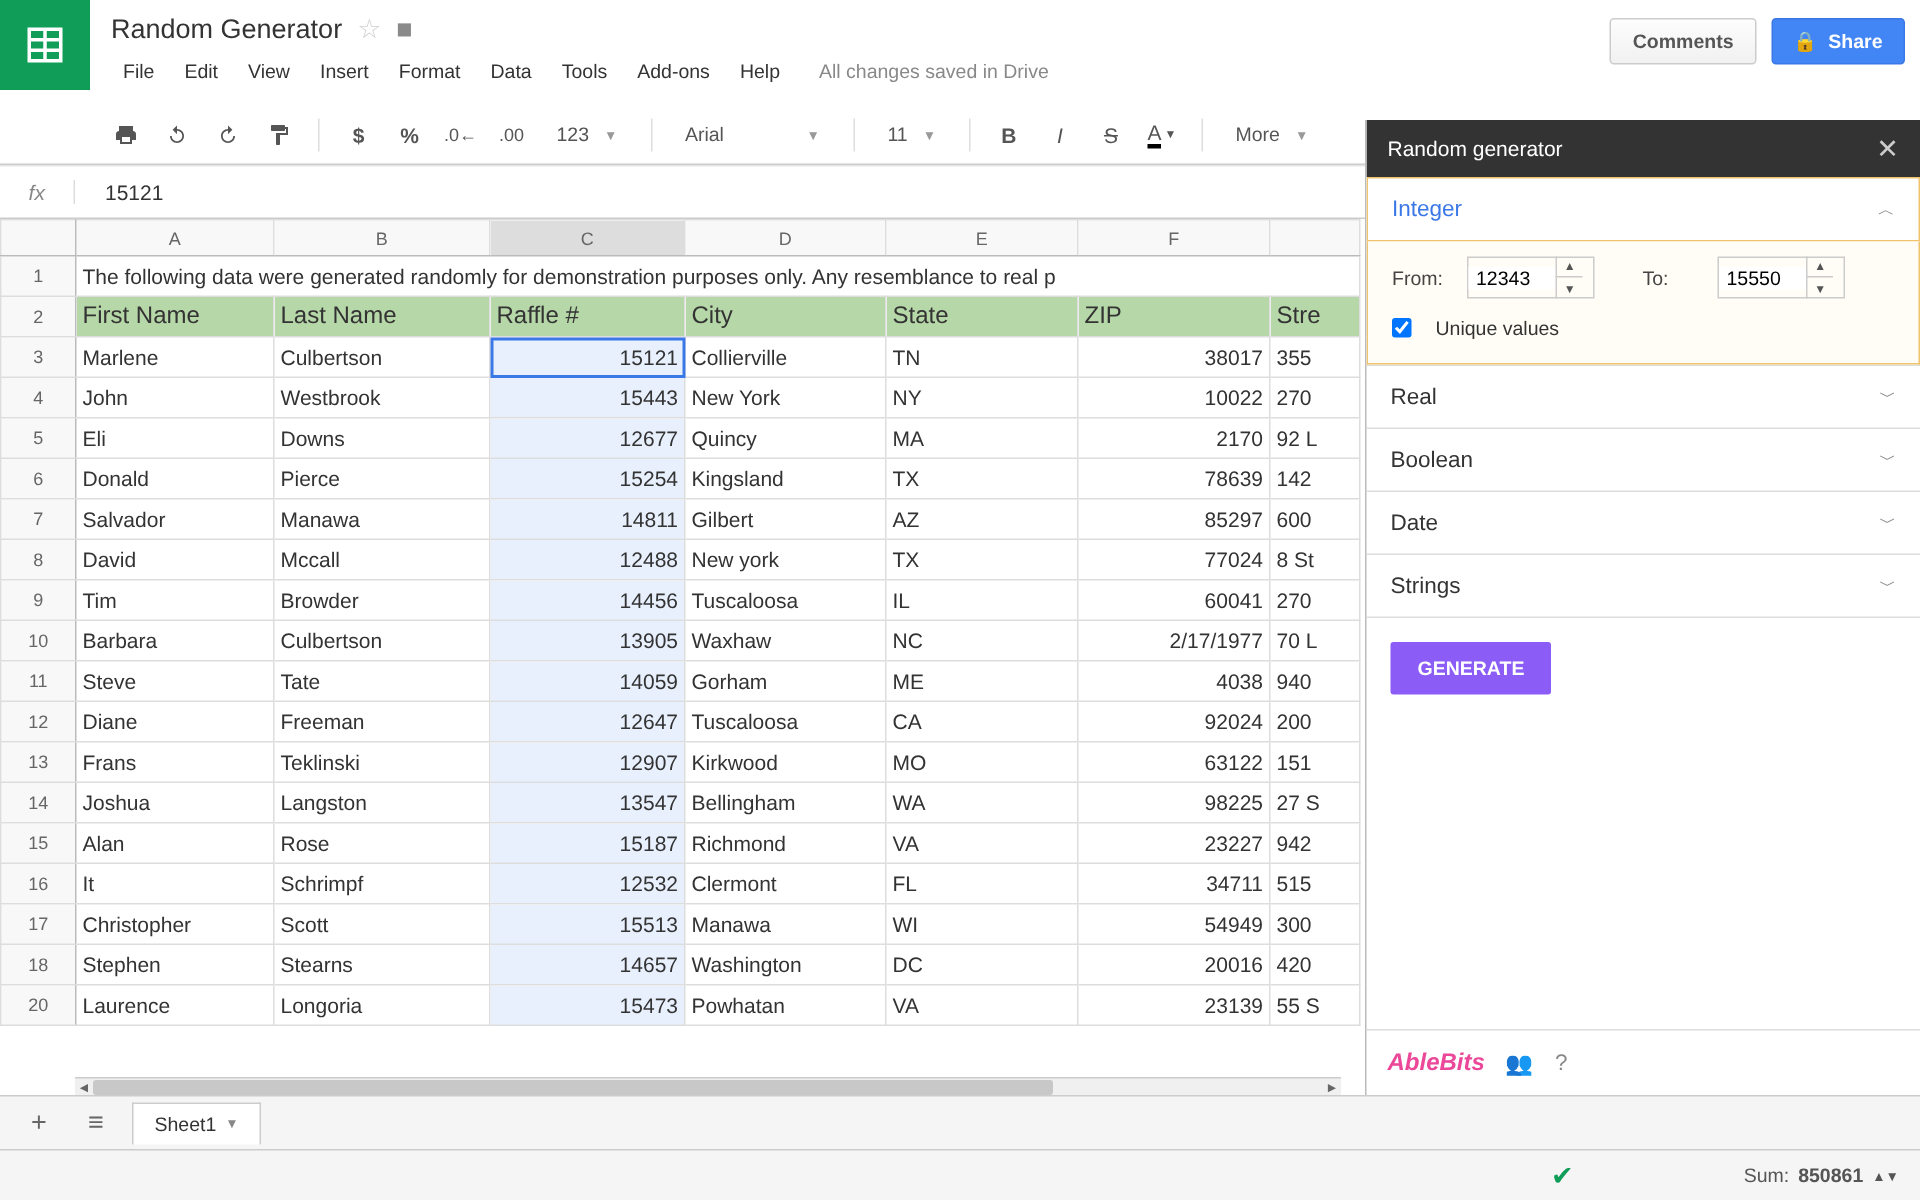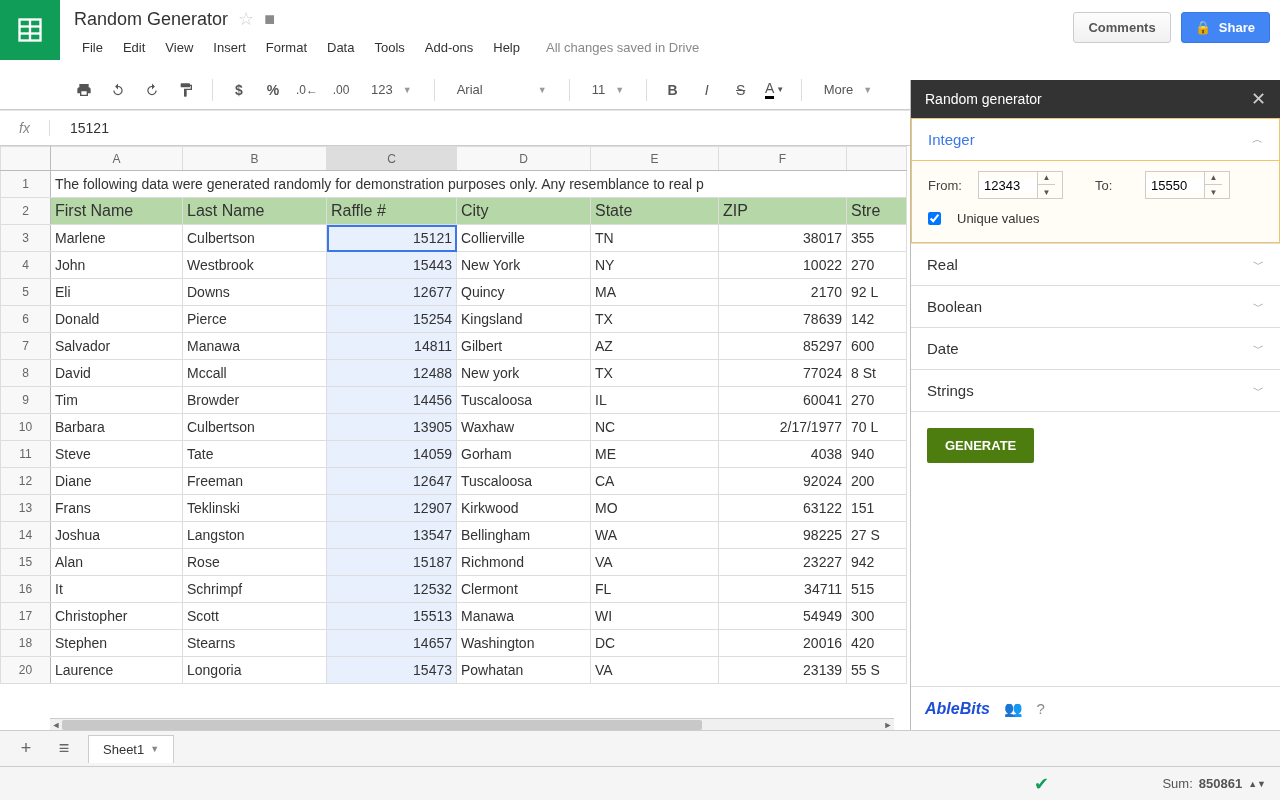--- a/index.html
+++ b/index.html
@@ -47,23 +47,23 @@
   .sp-sec-h .chev { color: #888; font-size: 11px; }
   .sp-sec-body { padding: 10px 16px 16px; border: 1px solid #f0c36d; border-top: none; background: #fffdf5; }
   .sp-row { display: flex; align-items: center; gap: 8px; margin-bottom: 12px; }
   .sp-row label { font-size: 13px; color: #444; min-width: 42px; }
   .numbox { display:flex; align-items:center; border:1px solid #ccc; height:28px; width:85px; }
   .numbox input { border:none; width:58px; padding:0 5px; font-size:13px; outline:none; }
   .spin { width:18px; display:flex; flex-direction:column; }
   .spin div { height:14px; display:flex; align-items:center; justify-content:center; font-size:8px; color:#555; border-left:1px solid #ccc; cursor:pointer;}
   .spin div:first-child{border-bottom:1px solid #ccc;}
   .chk { display:flex; gap:16px; align-items:center; font-size:13px; }
-  .gen-btn { background:#4d7c0f; color:#fff; border:none; padding:10px 18px; font-size:13px; font-weight:bold; border-radius:2px; cursor:pointer; margin: 16px; }
+  .gen-btn { background:#8b5cf6; color:#fff; border:none; padding:10px 18px; font-size:13px; font-weight:bold; border-radius:2px; cursor:pointer; margin: 16px; }
   .sp-footer { position:absolute; bottom:0; left:0; right:0; height:44px; border-top:1px solid #ddd; display:flex; align-items:center; padding:0 14px; gap:14px; }
-  .sp-foot-logo { font-style:italic; font-weight:bold; color:#1d4ed8; font-size:16px; }
+  .sp-foot-logo { font-style:italic; font-weight:bold; color:#ec4899; font-size:16px; }
   .sp-foot-ic { color:#888; font-size:15px;}
 
   .bottom-tabs { position:absolute; left:0; right:0; bottom:34px; height:36px; border-top:1px solid #ccc; background:#f5f5f5; display:flex; align-items:center; padding-left:12px; gap:10px;}
   .bottom-tabs .ticon{ color:#666; font-size:18px; width:28px; text-align:center; cursor:pointer;}
   .sheet-tab{ background:#fff; border:1px solid #ccc; border-bottom:none; padding:6px 14px; font-size:13px; display:flex; gap:6px; align-items:center; cursor:pointer;}
   .status-bar{ position:absolute; left:0; right:0; bottom:0; height:34px; border-top:1px solid #ccc; background:#f5f5f5; display:flex; align-items:center; justify-content:flex-end; padding:0 14px; gap:28px;}
   .sum{ font-size:13px; color:#555; display:flex; align-items:center; gap:6px;}
   .check-ic{ color:#0f9d58; font-size:18px;}
   .hscroll{position:absolute; left:50px; width:844px; bottom:0; height:12px; background:#f0f0f0; border-top:1px solid #ccc;}
   .hscroll .thumb{position:absolute; left:12px; top:1px; height:10px; width:640px; background:#c8c8c8; border-radius:2px;}

